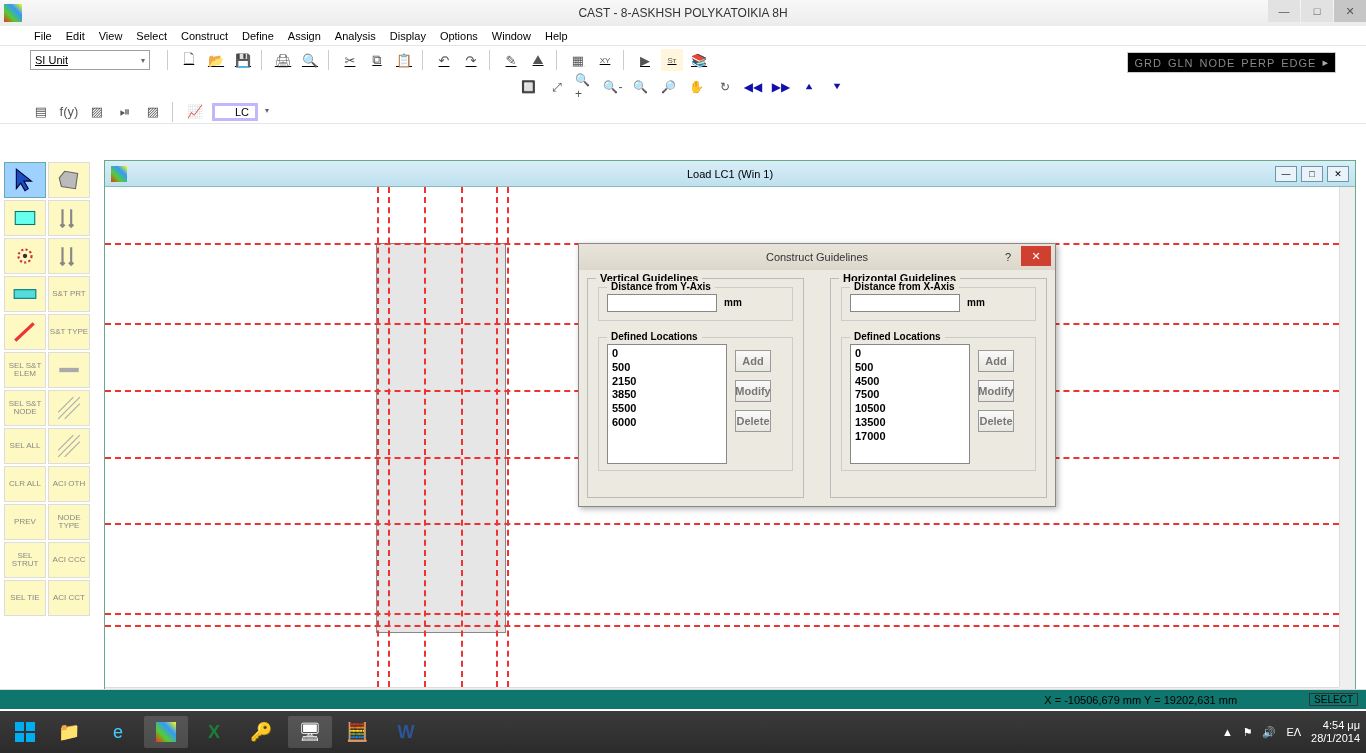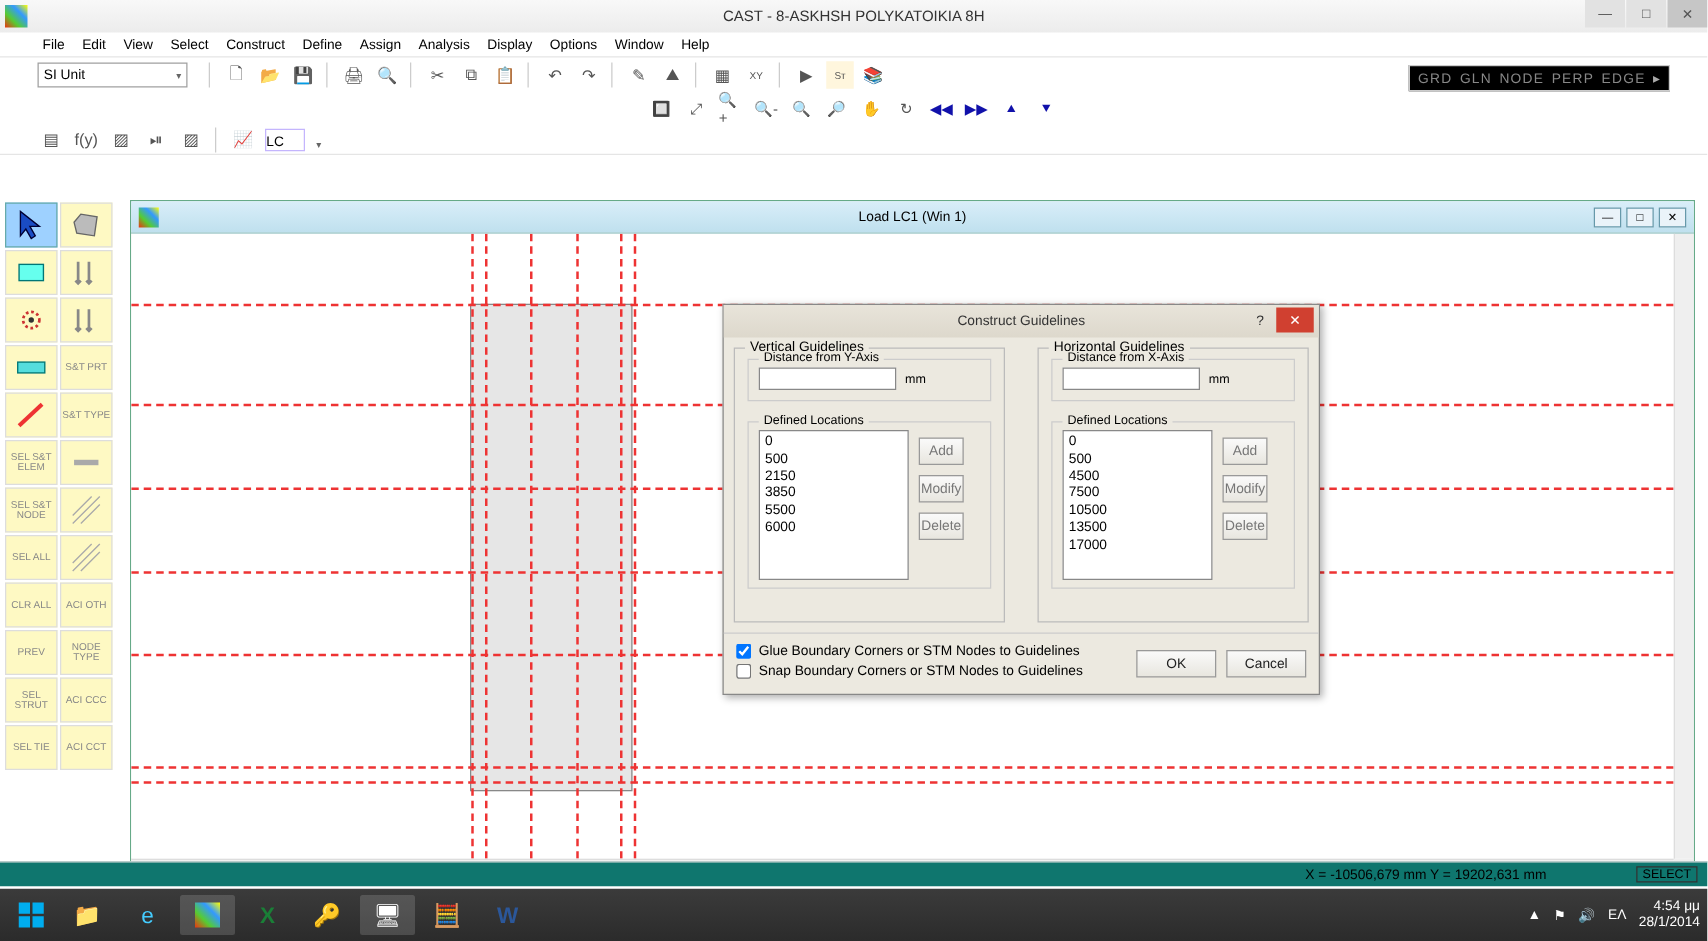--- a/index.html
+++ b/index.html
@@ -14,33 +14,33 @@
 .titlebar .winbtn.close { background: #c6c6c6; color:#555; }
 
 
 .menubar { height: 20px; display: flex; align-items: center; padding: 0 28px; gap: 2px; border-bottom: 1px solid #e5e5e5; }
 .menubar .menu { padding: 2px 6px; text-decoration: underline; text-decoration-color: transparent; }
 
 
 .snapbar { position: absolute; right: 30px; top: 52px; border: 1px solid #ccc; background:#000000; padding: 3px 6px; font-size:9px; letter-spacing:1px; color:#888; display:flex; align-items:center; gap:6px; }
 
 
-.toolbar1 { height: 28px; display: flex; align-items: center; padding: 4px 30px; gap:5px; }
+.toolbar1 { height: 28px; display: flex; align-items: center; padding: 4px 30px; gap:5px;text-decoration:underline; }
 .unitbox { width: 120px; height: 20px; border: 1px solid #a0a0a0; background:#fff; display:flex; align-items:center; padding:0 4px; position:relative; margin-right:10px;}
 .unitbox::after{content:"▾"; position:absolute; right:4px; font-size:8px; color:#666;}
 .tbtn { width:22px; height:22px; border:1px solid transparent; display:inline-flex; align-items:center; justify-content:center; color:#555; font-size:13px; }
 .tsep{width:4px; height:20px; border-left:1px solid #ccc; margin:0 2px;}
 
 
 .toolbar2 { height: 26px; display: flex; align-items: center; justify-content: center; gap:6px; }
 .toolbar2 .tbtn{font-size:12px;}
 
 
 .toolbar3 { height: 24px; display:flex; align-items:center; padding:0 30px; gap:6px; border-bottom:1px solid #e5e5e5;}
-.lcbox{width:32px; height:18px; border:1px solid #c4b5fd; display:flex; align-items:flex-end; padding:0 0; position:relative;}
+.lcbox{width:32px; height:18px; border:3px solid #c4b5fd; display:flex; align-items:flex-start; padding:0 20px; position:relative;}
 .lcbox::after{content:"▾"; position:absolute; right:-14px; font-size:8px; color:#666;}
 
 
 .leftcols{position:absolute; left:4px; top:162px; display:flex; gap:0;}
 .leftcol{display:flex; flex-direction:column; gap:2px; width:44px;}
 .lbtn{width:42px; height:36px; border:1px solid #ddd; background:#fef9c3; display:flex; align-items:center; justify-content:center; font-size:8px; color:#888; text-align:center; line-height:1;}
 .lbtn.active{background:#9ed1ff; border-color:#6aa;}
 .lbtn svg{width:26px; height:26px;}
 
 
@@ -75,21 +75,21 @@
  linear-gradient(#00adef,#00adef) 11px 11px/9px 9px no-repeat;
  display:block;}
 .tray{position:absolute; right:6px; color:#fff; font-size:10px; display:flex; align-items:center; gap:10px;}
 .tray .clock{text-align:right; line-height:1.2;}
 
 
 .dialog{position:absolute; left:578px; top:243px; width:478px; background:#ece9e0; border:1px solid #888; box-shadow:2px 2px 6px rgba(0,0,0,.3); }
 .dlg-title{height:26px; background:linear-gradient(#e8e4da,#ddd8cc); display:flex; align-items:center; justify-content:center; position:relative; font-size:12px; color:#333;}
 .dlg-title .help{position:absolute; right:36px; top:4px; width:22px; height:18px; display:flex; align-items:center; justify-content:center;}
 .dlg-title .close{position:absolute; right:4px; top:2px; width:30px; height:20px; background:#d04030; color:#fff; display:flex; align-items:center; justify-content:center;}
-.dlg-body{padding:8px; display:flex; gap:26px;}
+.dlg-body{padding:8px; display:flex; gap:26px;font-weight:bold;}
 .group{flex:1; border:1px solid #bbb; padding:8px 10px 10px; position:relative;}
 .group > .legend{position:absolute; top:-7px; left:8px; background:#ece9e0; padding:0 4px; font-size:11px;}
 .subgroup{border:1px solid #ccc; padding:6px 8px 8px; position:relative; margin-bottom:16px;}
 .subgroup > .legend{position:absolute; top:-7px; left:8px; background:#ece9e0; padding:0 4px; font-size:10px;}
 .txtin{width:110px; height:18px; border:1px solid #888; background:#fff; display:inline-block; vertical-align:middle;}
 .mm{margin-left:4px; font-size:10px;}
 .listrow{display:flex; gap:8px; align-items:flex-start;}
 .listbox{width:120px; height:120px; border:1px solid #888; background:#fff; padding:2px 4px; font-size:11px; line-height:1.25; overflow:auto;}
 .btncol{display:flex; flex-direction:column; gap:8px; margin-top:6px;}
 .btn{width:36px; height:22px; border:1px solid #999; background:linear-gradient(#fafafa,#e8e6df); display:flex; align-items:center; justify-content:center; color:#777;}
@@ -361,34 +361,20 @@
           </div>
           <div class="btncol">
             <div class="btn">Add</div>
             <div class="btn">Modify</div>
             <div class="btn">Delete</div>
           </div>
         </div>
       </div>
     </div>
   </div>
-  <div class="dlg-bottom">
-    <div class="checks">
-      <label class="chk">
-        <input type="checkbox" checked="" style="">
-        <span>Glue Boundary Corners or STM Nodes to Guidelines</span>
-      </label>
-      <label class="chk">
-        <input type="checkbox" style="">
-        <span>Snap Boundary Corners or STM Nodes to Guidelines</span>
-      </label>
-    </div>
-    <div class="btn enabled">OK</div>
-    <div class="btn enabled">Cancel</div>
-  </div>
 </div>
 
 <div class="statusbar">
   <span class="coord">X = -10506,679 mm   Y = 19202,631 mm</span>
   <span style="width:40px;"></span>
   <span class="selectbox">SELECT</span>
 </div>
 
 <div class="taskbar">
   <div class="taskicon start"></div>

